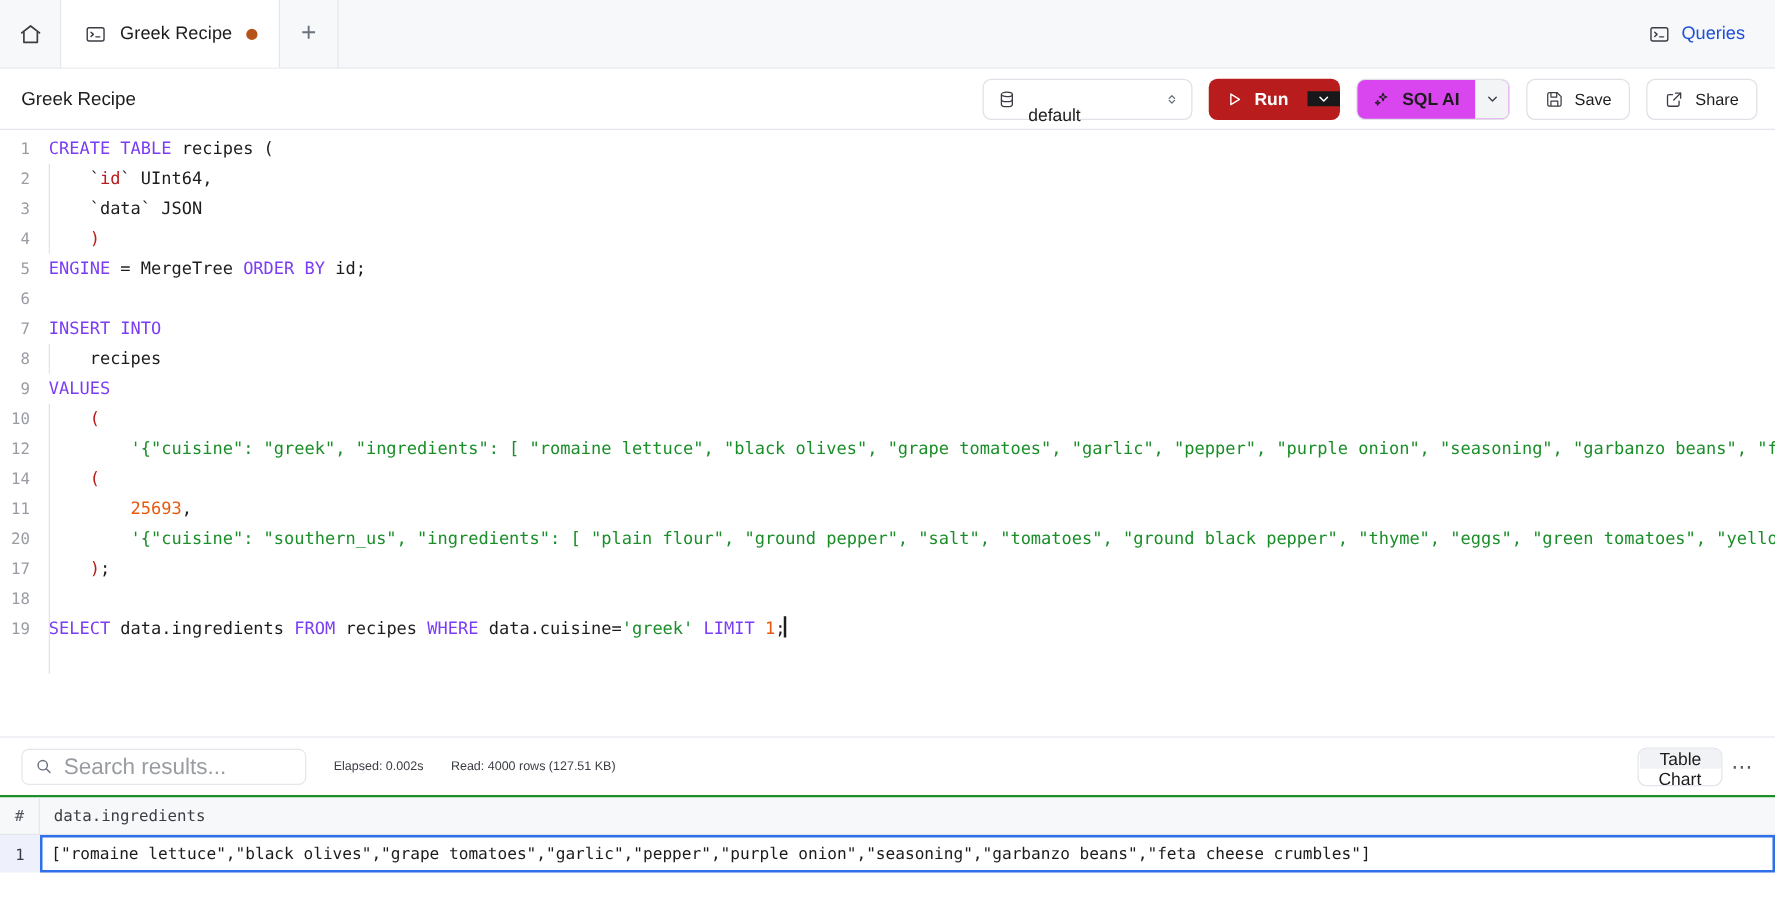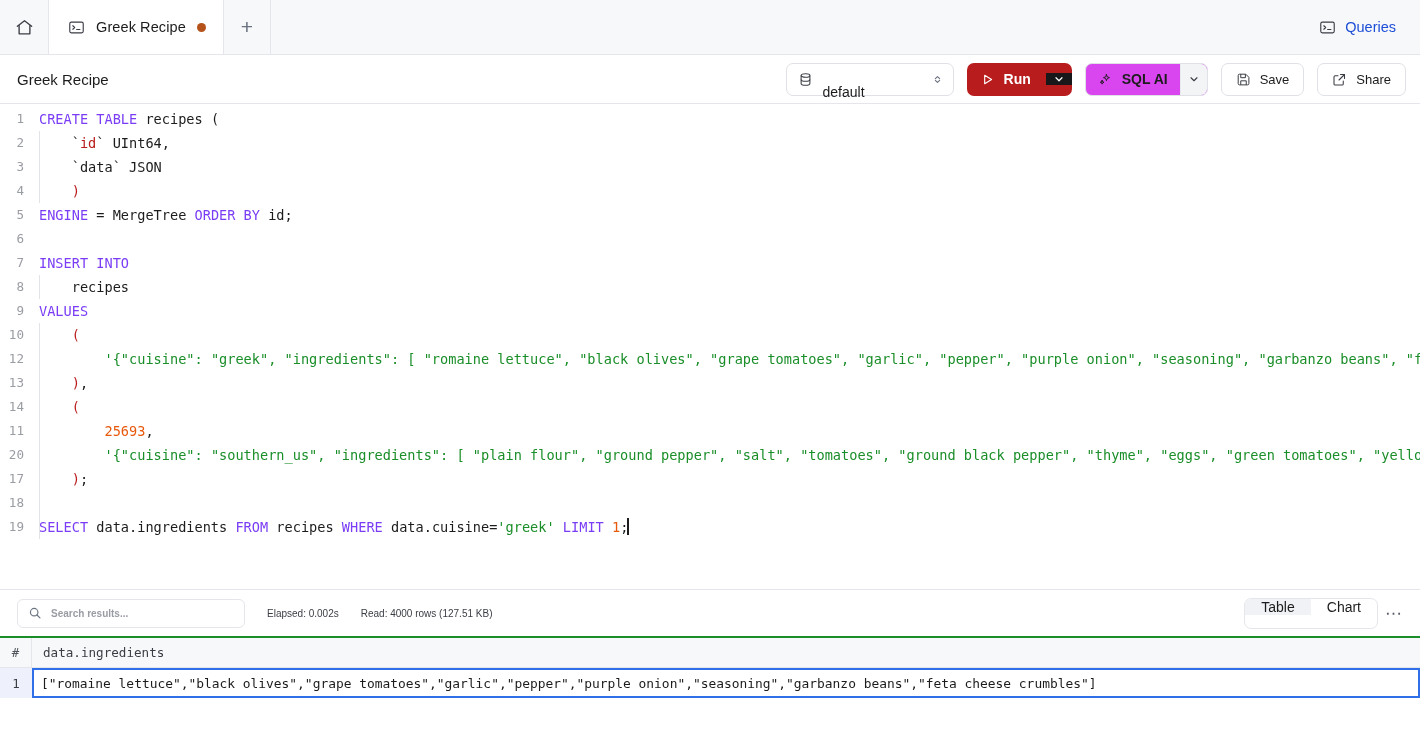--- a/index.html
+++ b/index.html
@@ -138,30 +138,31 @@
     padding: 0 10px 0 17px;
   }
   .search-box {
     display: flex; align-items: center; gap: 9px;
     width: 228px; height: 29px;
     border: 1px solid #e4e6eb; border-radius: 6px;
     padding: 0 10px; background: #fff;
   }
   .search-box input {
     border: none; outline: none; width: 100%;
-    font-family: "Liberation Sans", sans-serif; font-size: 10px;
-    color: #0f172a; background: transparent; font-weight: bold;
+    font-family: "Liberation Sans", sans-serif; font-size: 18px;
+    color: #0f172a; background: transparent;
   }
   .search-box input::placeholder { color: #9a9ca3; }
   .stat { font-size: 10px; color: #3a3d44; margin-left: 22px; }
   .rb-spacer { flex: 1; }
   .seg {
-    display: flex; align-items: flex-start; height: 31px;
+    display: flex; align-items: flex-end; height: 31px;
     border: 1px solid #e4e6eb; border-radius: 7px; overflow: hidden;
     background: #fff;
+    flex-direction: column;
   }
   .seg-item {
     display: flex; align-items: center; padding: 0 16px;
     font-size: 14px; cursor: pointer; color: #1c1c1c;
   }
   .seg-item.active { background: #f1f2f5; font-weight: 500; }
   .ellipsis-btn {
     width: 32px; height: 31px; display: flex; align-items: center; justify-content: center;
     color: #5a5d66; font-size: 17px; cursor: pointer; letter-spacing: 1px;
   }
@@ -324,21 +325,20 @@
     <div class="code-line"><div class="ln">2</div><div class="code"><span class="pn">    `</span><span class="bk">id</span><span class="pn">` UInt64,</span></div></div>
     <div class="code-line"><div class="ln">3</div><div class="code"><span class="pn">    `data` JSON</span></div></div>
     <div class="code-line"><div class="ln">4</div><div class="code"><span class="pn">    </span><span class="bk">)</span></div></div>
     <div class="code-line"><div class="ln">5</div><div class="code"><span class="kw">ENGINE</span><span class="pn"> = MergeTree </span><span class="kw">ORDER BY</span><span class="pn"> id;</span></div></div>
     <div class="code-line"><div class="ln">6</div><div class="code"></div></div>
     <div class="code-line"><div class="ln">7</div><div class="code"><span class="kw">INSERT INTO</span></div></div>
     <div class="code-line"><div class="ln">8</div><div class="code"><span class="pn">    recipes</span></div></div>
     <div class="code-line"><div class="ln">9</div><div class="code"><span class="kw">VALUES</span></div></div>
     <div class="code-line"><div class="ln">10</div><div class="code"><span class="pn">    </span><span class="bk">(</span></div></div>
     <div class="code-line"><div class="ln">12</div><div class="code"><span class="pn">        </span><span class="str">'{"cuisine": "greek", "ingredients": [ "romaine lettuce", "black olives", "grape tomatoes", "garlic", "pepper", "purple onion", "seasoning", "garbanzo beans", "feta cheese crumbles" ]}'</span></div></div>
-    <div class="code-line"><div class="ln">13</div><div class="code"><span class="pn">    </span><span class="bk">)</span><span class="pn">,</span></div></div>
     <div class="code-line"><div class="ln">14</div><div class="code"><span class="pn">    </span><span class="bk">(</span></div></div>
     <div class="code-line"><div class="ln">11</div><div class="code"><span class="pn">        </span><span class="num">25693</span><span class="pn">,</span></div></div>
     <div class="code-line"><div class="ln">20</div><div class="code"><span class="pn">        </span><span class="str">'{"cuisine": "southern_us", "ingredients": [ "plain flour", "ground pepper", "salt", "tomatoes", "ground black pepper", "thyme", "eggs", "green tomatoes", "yellow corn meal", "milk", "vegetable oil" ]}'</span></div></div>
     <div class="code-line"><div class="ln">17</div><div class="code"><span class="pn">    </span><span class="bk">)</span><span class="pn">;</span></div></div>
     <div class="code-line"><div class="ln">18</div><div class="code"></div></div>
     <div class="code-line"><div class="ln">19</div><div class="code"><span class="kw">SELECT</span><span class="pn"> data.ingredients </span><span class="kw">FROM</span><span class="pn"> recipes </span><span class="kw">WHERE</span><span class="pn"> data.cuisine=</span><span class="str">'greek'</span><span class="pn"> </span><span class="kw">LIMIT</span><span class="pn"> </span><span class="num">1</span><span class="pn">;</span><span class="caret-bar"></span></div></div>
     <div class="indent-guide" style="top: 27px; height: 72px;"></div>
     <div class="indent-guide" style="top: 171px; height: 24px;"></div>
     <div class="indent-guide" style="top: 219px; height: 216px;"></div>
   </div>

